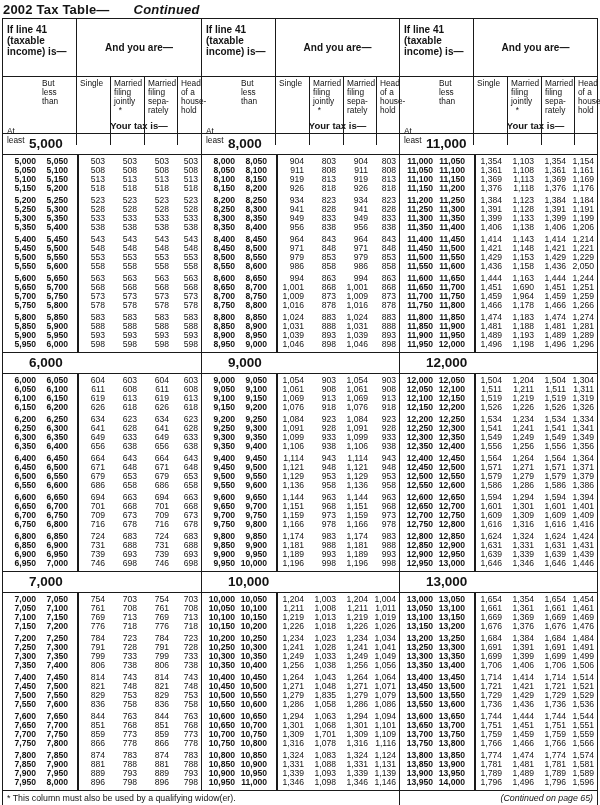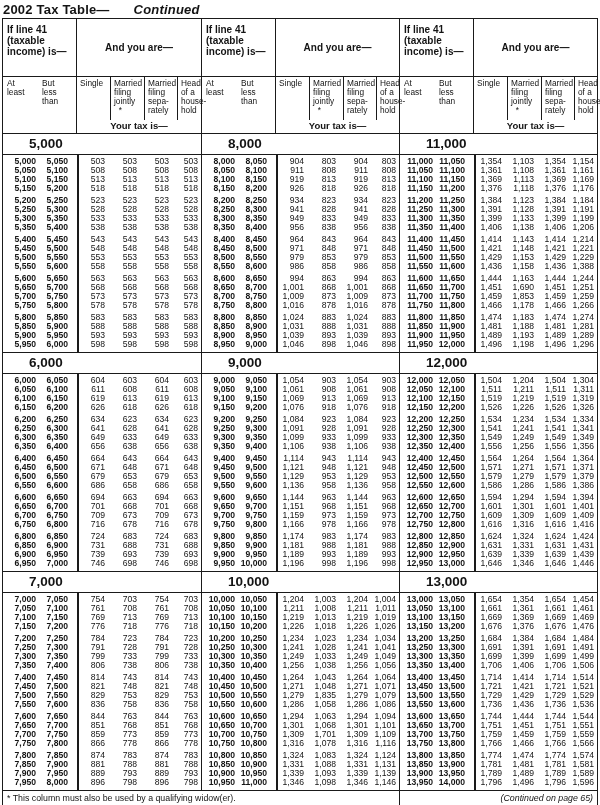--- a/index.html
+++ b/index.html
@@ -10,21 +10,21 @@
   .cols{display:grid;grid-template-columns:1fr 1fr 1fr;}
   .group{min-width:0;}
   .group:nth-child(n+2){border-left:1.5px solid #1a1a1a;}
   
   .hrow1{display:grid;grid-template-columns:74px 1fr;height:57px;border-bottom:1px solid #1a1a1a;}
   .hincome{border-right:1.5px solid #1a1a1a;font-weight:bold;font-size:10px;line-height:11px;padding:5px 0 0 4px;white-space:pre-wrap;}
   .handyou{display:flex;align-items:center;justify-content:center;font-weight:bold;font-size:10px;}
   .hrow2{display:grid;grid-template-columns:74px 33px 34px 33px 1fr;height:43px;}
   .hrange{border-right:1.5px solid #1a1a1a;display:grid;grid-template-columns:36px 1fr;}
   .hat,.hbut{font-size:8.3px;line-height:9px;padding-top:2px;white-space:pre-wrap;}
-  .hat{padding-left:4px;}
+  .hat{padding-left:4px;margin-top:48px;}
   .hbut{padding-left:3px;}
   .hs{font-size:8.3px;line-height:9px;padding:2px 0 0 3px;white-space:pre-wrap;min-width:0;}
   .hs2,.hs3,.hs4{border-left:1px solid #1a1a1a;}
   .hrow3{display:grid;grid-template-columns:74px 1fr;height:13px;}
   .h3l{border-right:1.5px solid #1a1a1a;}
   .h3r{font-weight:bold;font-size:9.5px;text-align:center;line-height:12px;}
   
   .band{border-top:1px solid #1a1a1a;border-bottom:1px solid #1a1a1a;font-weight:bold;font-size:13.5px;line-height:16px;padding:2px 0 2px 26px;}
   
   .sec{position:relative;padding:2px 0 3px 0;}
@@ -1224,21 +1224,21 @@
                 <div class="c c3">1,153</div>
                 <div class="c c4">1,429</div>
                 <div class="c c5">1,229</div>
               </div>
               <div class="row">
                 <div class="c c0">11,550</div>
                 <div class="c c1">11,600</div>
                 <div class="c c2">1,436</div>
                 <div class="c c3">1,158</div>
                 <div class="c c4">1,436</div>
-                <div class="c c5">1,388</div>
+                <div class="c c5">2,050</div>
               </div>
               <div class="row gap">
                 <div class="c c0">11,600</div>
                 <div class="c c1">11,650</div>
                 <div class="c c2">1,444</div>
                 <div class="c c3">1,163</div>
                 <div class="c c4">1,444</div>
                 <div class="c c5">1,244</div>
               </div>
               <div class="row">
@@ -1246,21 +1246,21 @@
                 <div class="c c1">11,700</div>
                 <div class="c c2">1,451</div>
                 <div class="c c3">1,690</div>
                 <div class="c c4">1,451</div>
                 <div class="c c5">1,251</div>
               </div>
               <div class="row">
                 <div class="c c0">11,700</div>
                 <div class="c c1">11,750</div>
                 <div class="c c2">1,459</div>
-                <div class="c c3">1,853</div>
+                <div class="c c3">1,964</div>
                 <div class="c c4">1,459</div>
                 <div class="c c5">1,259</div>
               </div>
               <div class="row">
                 <div class="c c0">11,750</div>
                 <div class="c c1">11,800</div>
                 <div class="c c2">1,466</div>
                 <div class="c c3">1,178</div>
                 <div class="c c4">1,466</div>
                 <div class="c c5">1,266</div>

